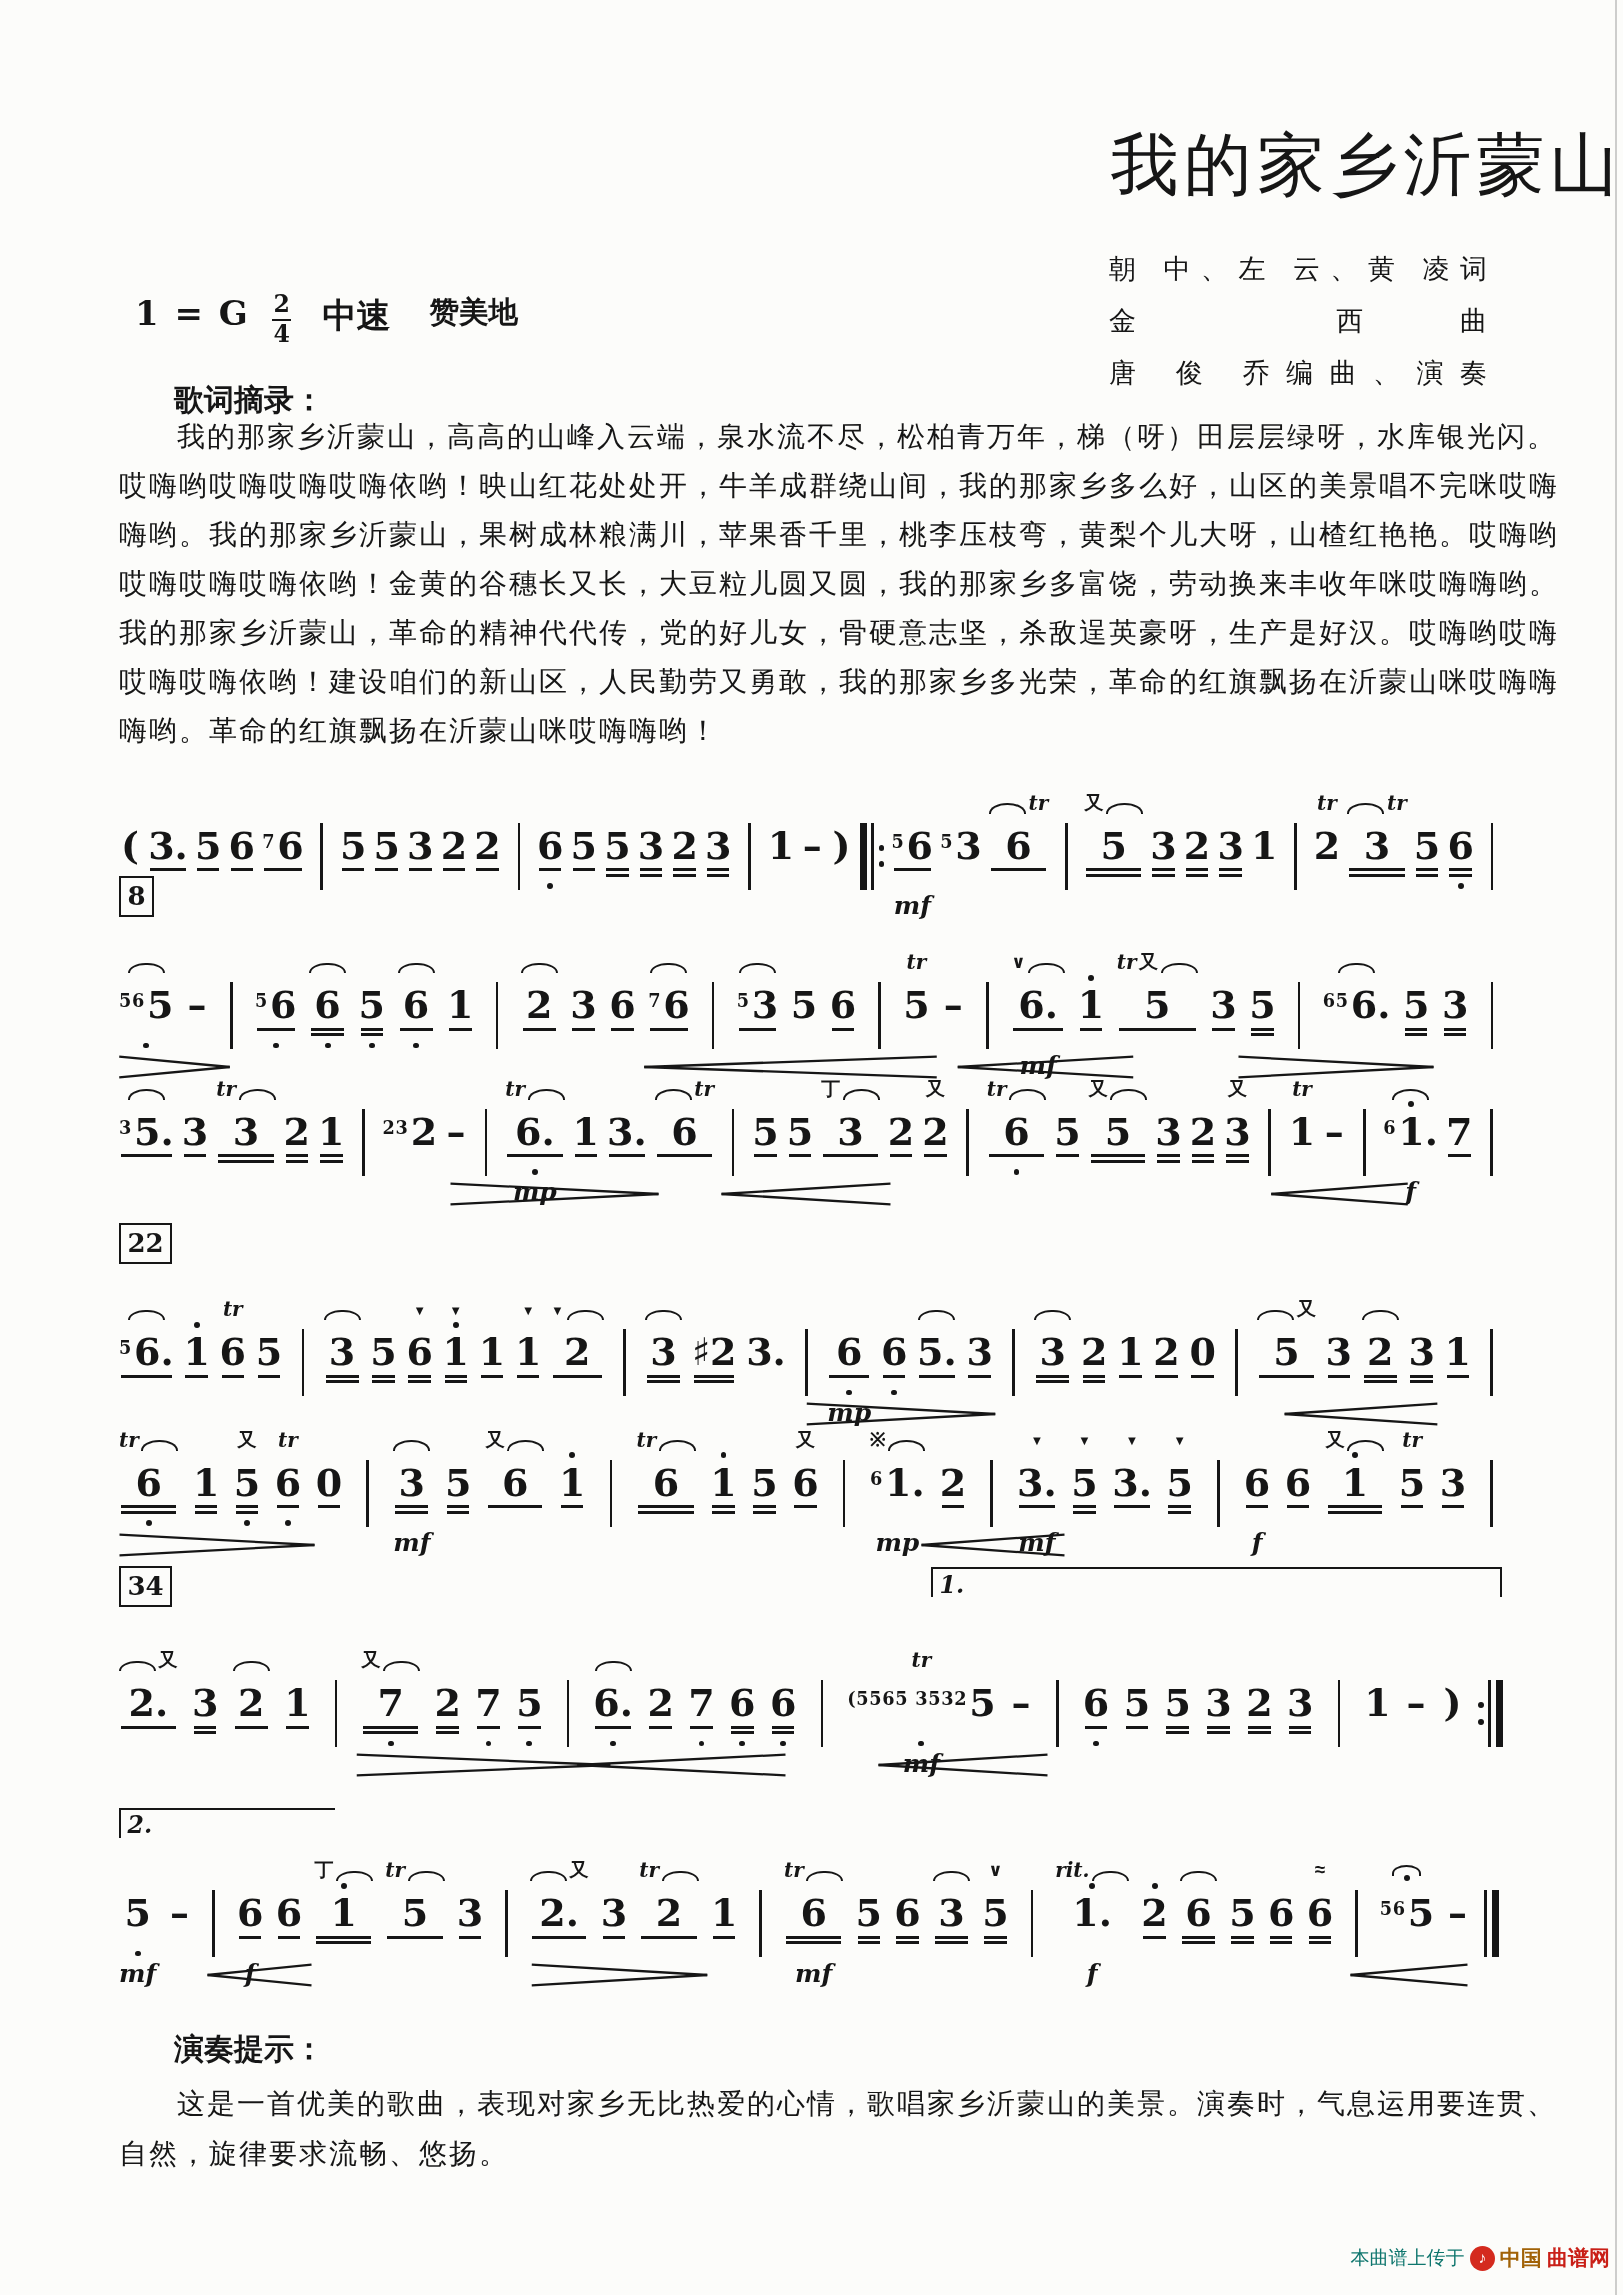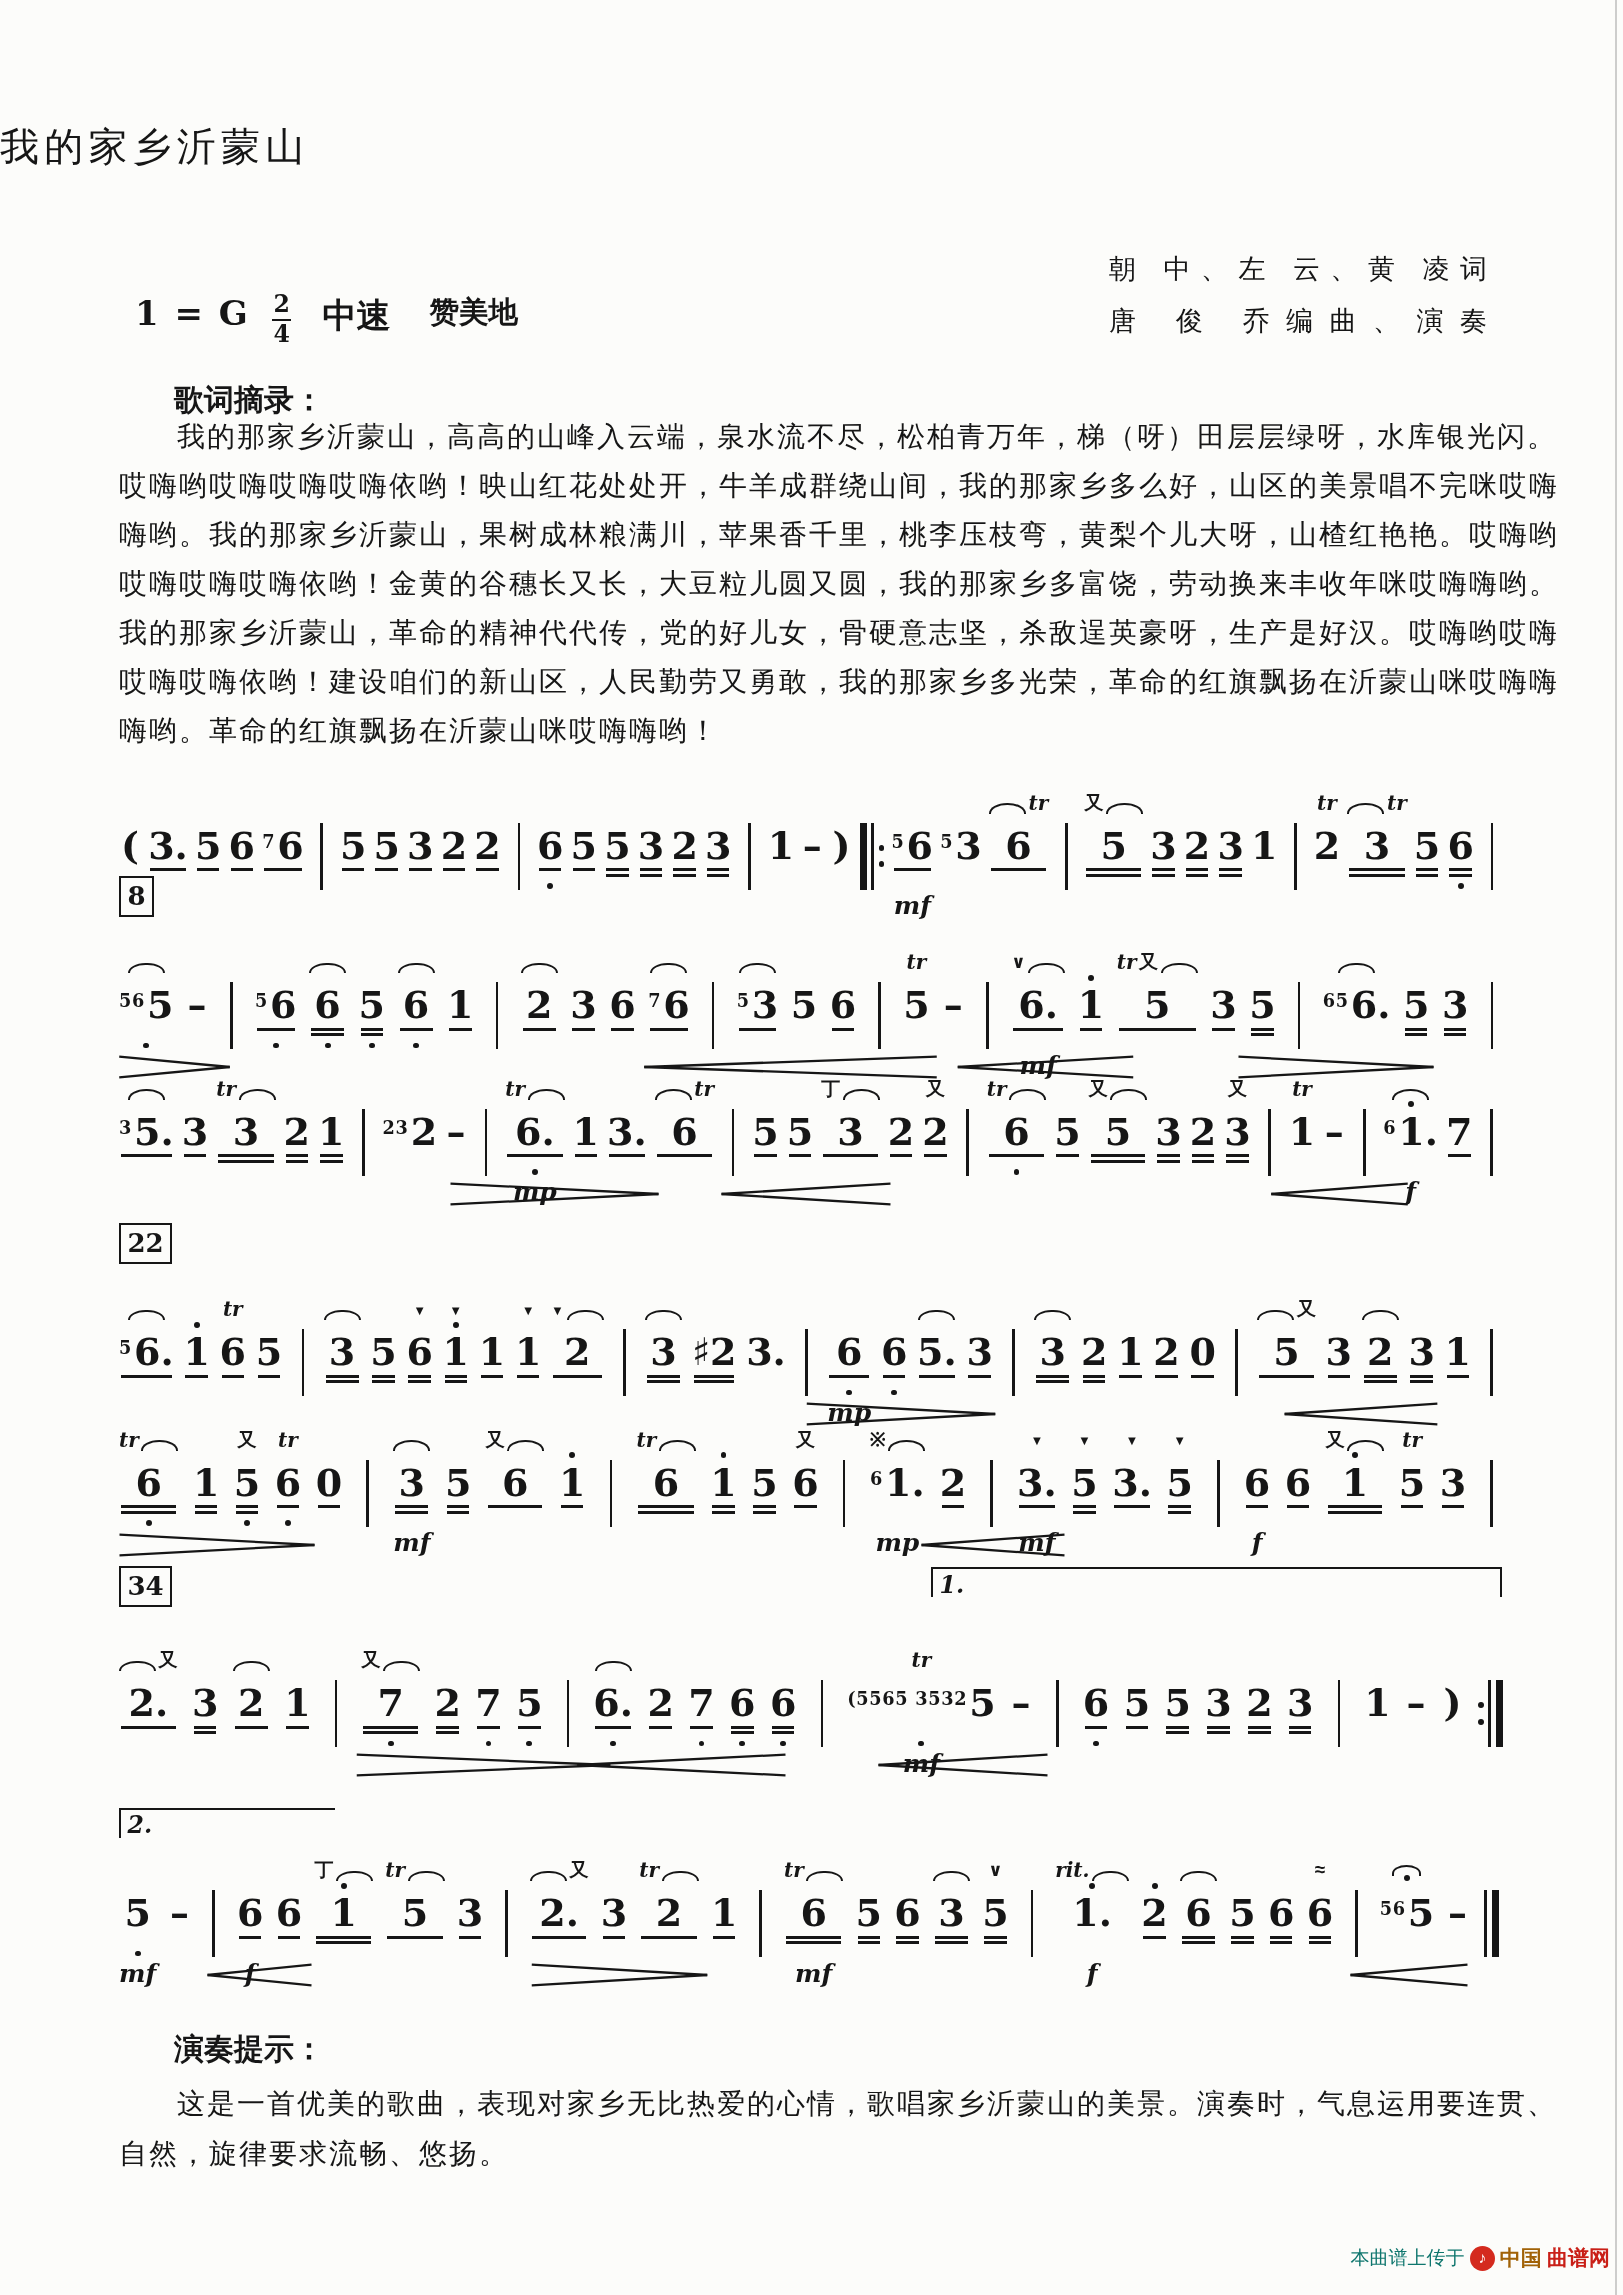--- a/index.html
+++ b/index.html
@@ -1,19 +1,19 @@
 <!DOCTYPE html>
 <html style="font-size:10.5px"><head>
 <meta charset="utf-8">
 <style>
   html,body{margin:0;padding:0;background:#e9e9e9}
   .page{position:relative;width:1623px;height:2295px;background:#fcfcfa;margin:0 auto;
         font-family:"Liberation Serif","DejaVu Serif",serif;color:#161616;overflow:hidden}
-  .title{position:absolute;top:120px;left:0;width:100%;text-align:left;
-         font-size:39px;font-weight:500;letter-spacing:5.2px;margin:0}
+  .title{position:absolute;top:120px;left:0;width:100%;text-align:right;
+         font-size:68px;font-weight:500;letter-spacing:5.2px;margin:0}
   .credits{position:absolute;top:243px;right:136px;width:378px}
   .credit{font-size:27px;line-height:52px;text-align:justify;text-align-last:justify}
   .keyline{position:absolute;left:135px;top:293px;display:flex;align-items:flex-start;font-weight:bold}
   .kpre{font-size:34px;font-family:"DejaVu Serif",serif;letter-spacing:2px}
   .frac{display:inline-flex;flex-direction:column;align-items:center;line-height:1;
         font-size:23.6px;font-family:"DejaVu Serif",serif;margin-left:22px}
   .fbar{width:19.6px;height:2.6px;background:#161616;margin:2px 0}
   .ktempo{font-size:34px;font-family:"Liberation Sans",sans-serif;font-weight:700;margin-left:31px}
   .kexpr{font-size:29.5px;font-family:"Liberation Sans",sans-serif;font-weight:700;margin-left:39px}
   .lyrlabel{position:absolute;left:174px;top:380px;font-size:30px;font-weight:700;font-family:"Liberation Sans",sans-serif}
@@ -71,20 +71,21 @@
   .wm-red{font-size:21px;font-weight:900;color:#c91f17}
   .scanline{position:absolute;right:6.5px;top:0;height:100%;width:2px;background:#adadad;opacity:.6}
 </style>
 </head>
 <body>
 
 <div class="page">
   <h1 class="title">我的家乡沂蒙山</h1>
   <div class="credits" id="credits">
       <div class="credit">朝 中、左 云、黄 凌词</div>
+      <div class="credit">金 西曲</div>
       <div class="credit">唐 俊 乔编曲、演奏</div>
     </div>
   <div class="keyline">
     <span class="kpre">1 = G</span>
     <span class="frac">
       <span>2</span>
       <span class="fbar"></span>
       <span>4</span>
     </span>
     <span class="ktempo">中速</span>

